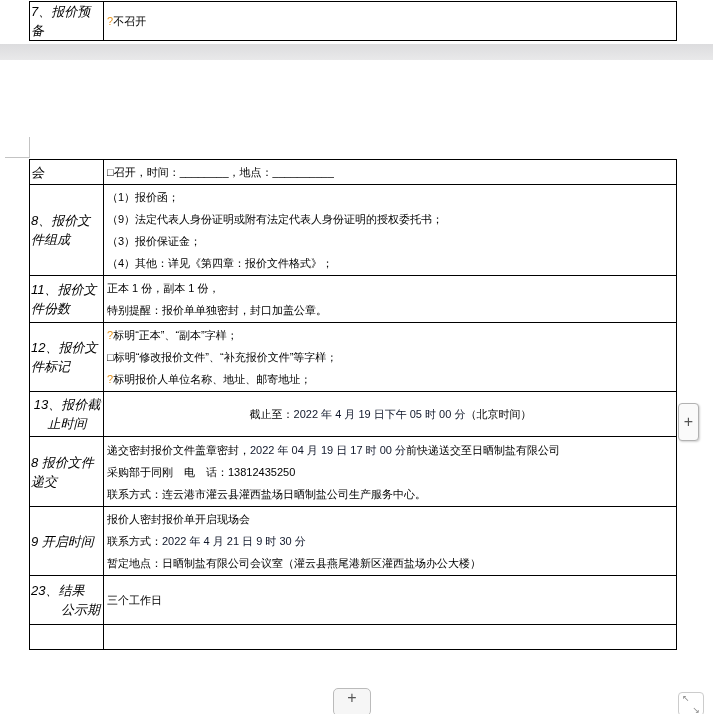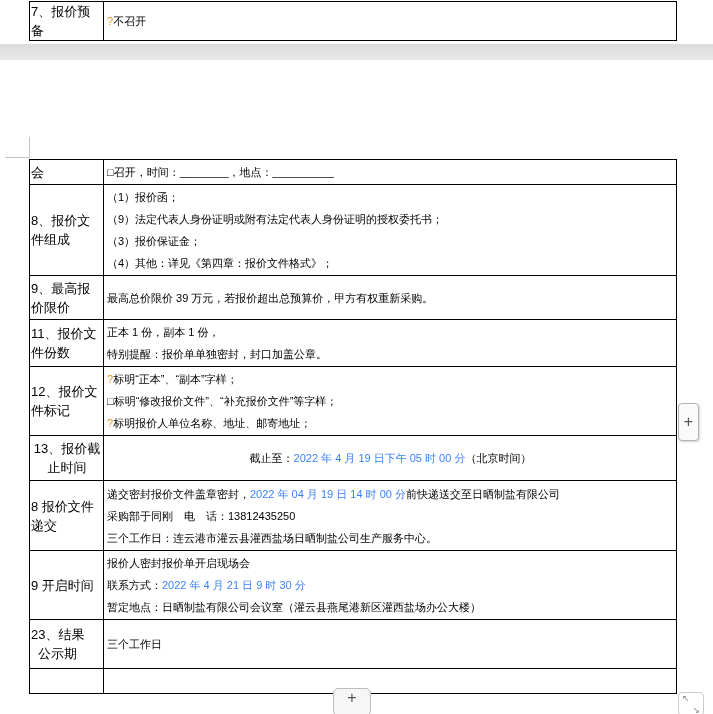--- a/index.html
+++ b/index.html
@@ -9,27 +9,27 @@
     font-family:"Liberation Sans","DejaVu Sans",sans-serif;
   }
   .doc-table { border-collapse:collapse; table-layout:fixed; position:absolute; background:#fff; }
   .doc-table td { border:1px solid #000; overflow:hidden; vertical-align:middle; }
   col.c1 { width:74px; }
   col.c2 { width:573px; }
 
   .top-fragment { left:29px; top:1px; width:647px; }
   .main-table   { left:29px; top:159px; width:647px; }
 
-  .lbl { font-size:13px; line-height:19px; padding:0 0 0 1px; }
+  .lbl { font-size:13px; line-height:19px; padding:0 0 0 1px;font-style:italic; }
   .val { font-size:11px; line-height:22px; padding:1px 2px 1px 3px; }
   .ln  { white-space:nowrap; }
-  .red    { color:#3b82f6; }
+  .red    { color:#0f172a; }
   .marker { color:#e59520; }
   .bold   { font-weight:normal; }
-  .indent2 { padding-left:7px; }
+  .indent2 { padding-left:30px; }
 
   .page-break-band {
     position:absolute; left:0; top:44px; width:713px; height:16px;
     background:linear-gradient(180deg,#dcdcde 0%,#e9e9ea 100%);
   }
   .crop-v { position:absolute; left:29px; top:137px; width:1px; height:21px; background:#c3c3c3; }
   .crop-h { position:absolute; left:5px;  top:157px; width:24px; height:1px; background:#c3c3c3; }
 
   .btn-side {
     position:absolute; left:678px; top:403px; width:19px; height:36px;
@@ -91,26 +91,20 @@
   <tr style="height:91px;">
     <td class="lbl">8、报价文件组成</td>
     <td class="val">
       <div class="ln">（1）报价函；</div>
       <div class="ln">（9）法定代表人身份证明或附有法定代表人身份证明的授权委托书；</div>
       <div class="ln">（3）报价保证金；</div>
       <div class="ln">（4）其他：详见《第四章：报价文件格式》；</div>
     </td>
   </tr>
 
-  <tr style="height:44px;">
-    <td class="lbl">9、最高报价限价</td>
-    <td class="val">
-      <div class="ln">最高总价限价 39 万元，若报价超出总预算价，甲方有权重新采购。</div>
-    </td>
-  </tr>
 
   <tr style="height:46px;">
     <td class="lbl">11、报价文件份数</td>
     <td class="val bold">
       <div class="ln">正本 1 份，副本 1 份，</div>
       <div class="ln">特别提醒：报价单单独密封，封口加盖公章。</div>
     </td>
   </tr>
 
   <tr style="height:65px;">
@@ -125,23 +119,23 @@
   <tr style="height:45px;text-align:center;">
     <td class="lbl">13、报价截止时间</td>
     <td class="val">
       <div class="ln"><span>截止至：</span><span class="red">2022 年 4 月 19 日下午 05 时 00 分</span><span>（北京时间）</span></div>
     </td>
   </tr>
 
   <tr style="height:70px;margin-left:45px;">
     <td class="lbl">8 报价文件递交</td>
     <td class="val">
-      <div class="ln"><span>递交密封报价文件盖章密封，</span><span class="red">2022 年 04 月 19 日 14 时 00 分</span><span>前快递送交至日晒制盐有限公司</span></div>
+      <div class="ln"><span>递交密封报价文件盖章密封，</span><span class="red">2022 年 04 月 19 日 17 时 00 分</span><span>前快递送交至日晒制盐有限公司</span></div>
       <div class="ln">采购部于同刚　电　话：13812435250</div>
-      <div class="ln">三个工作日：连云港市灌云县灌西盐场日晒制盐公司生产服务中心。</div>
+      <div class="ln">联系方式：连云港市灌云县灌西盐场日晒制盐公司生产服务中心。</div>
     </td>
   </tr>
 
   <tr style="height:65px;">
     <td class="lbl">9 开启时间</td>
     <td class="val">
       <div class="ln">报价人密封报价单开启现场会</div>
       <div class="ln"><span>联系方式：</span><span class="red">2022 年 4 月 21 日 9 时 30 分</span></div>
       <div class="ln">暂定地点：日晒制盐有限公司会议室（灌云县燕尾港新区灌西盐场办公大楼）</div>
     </td>

